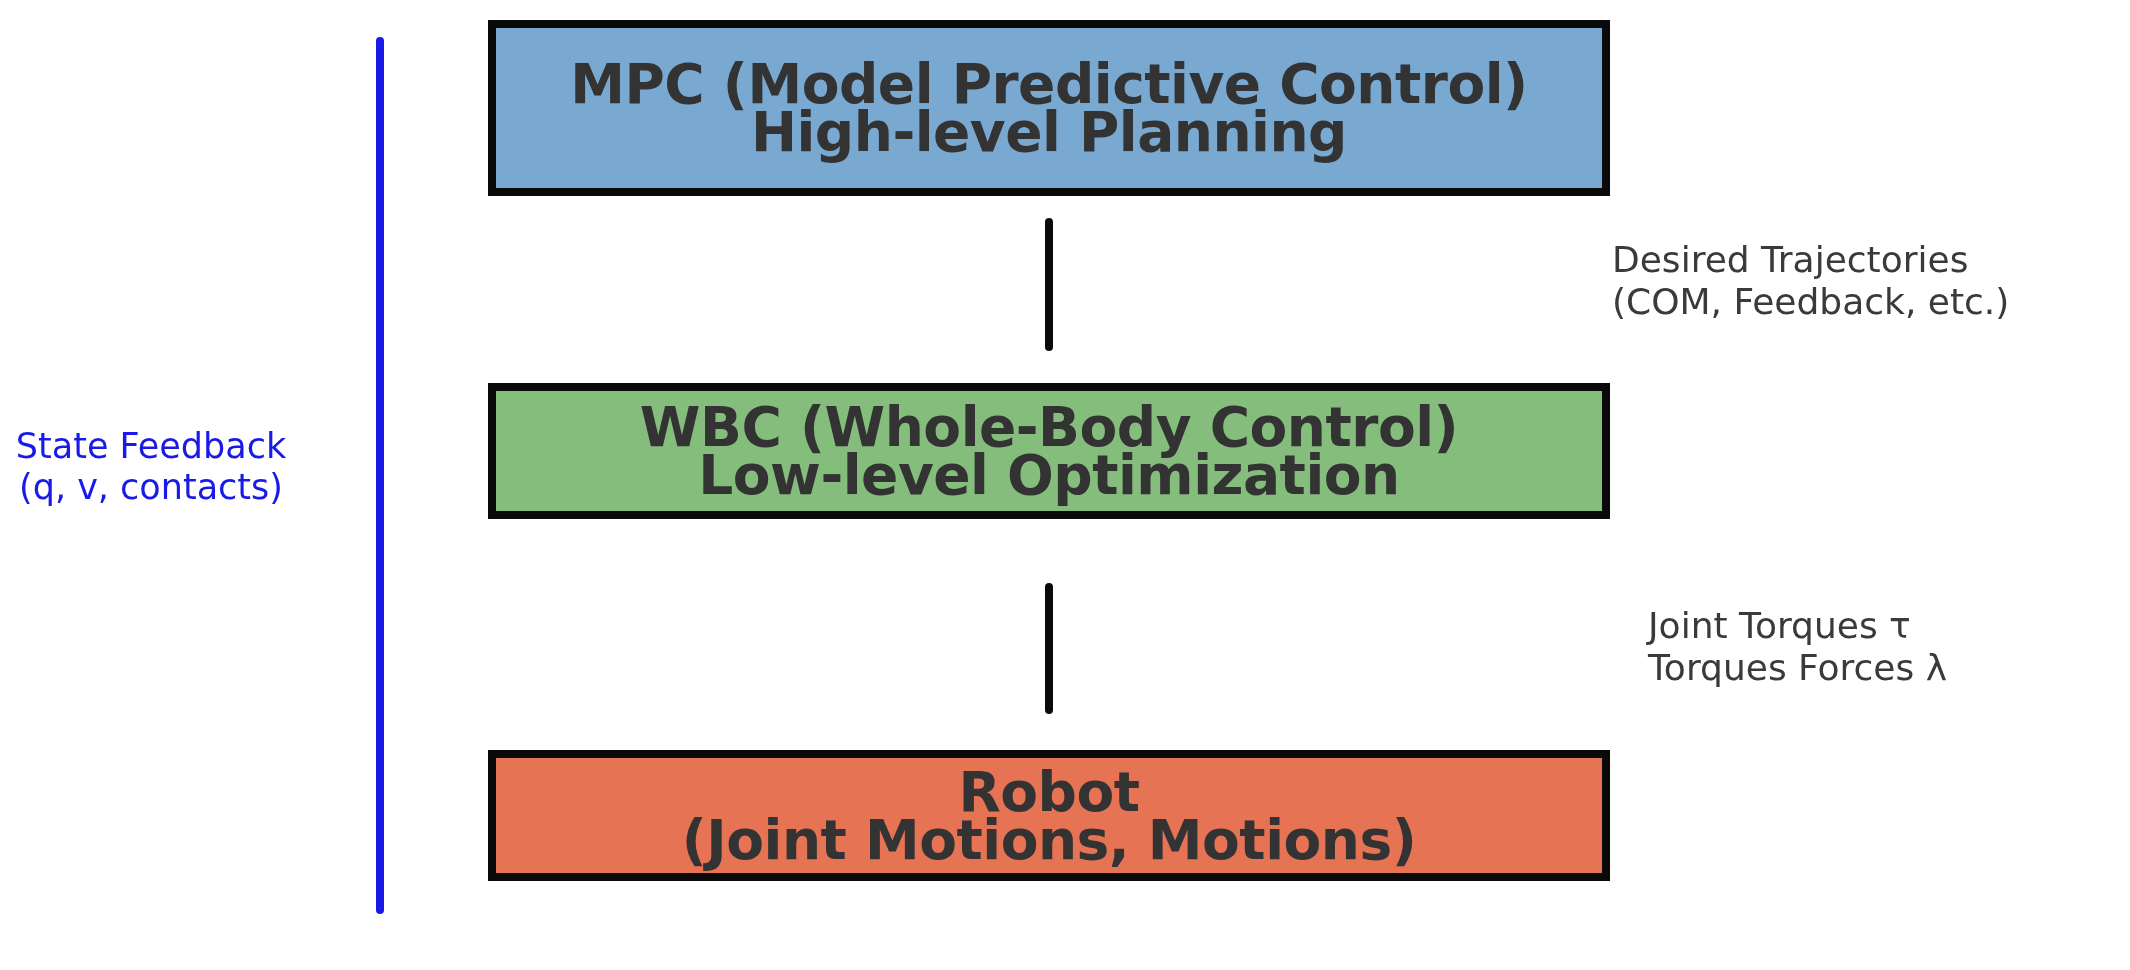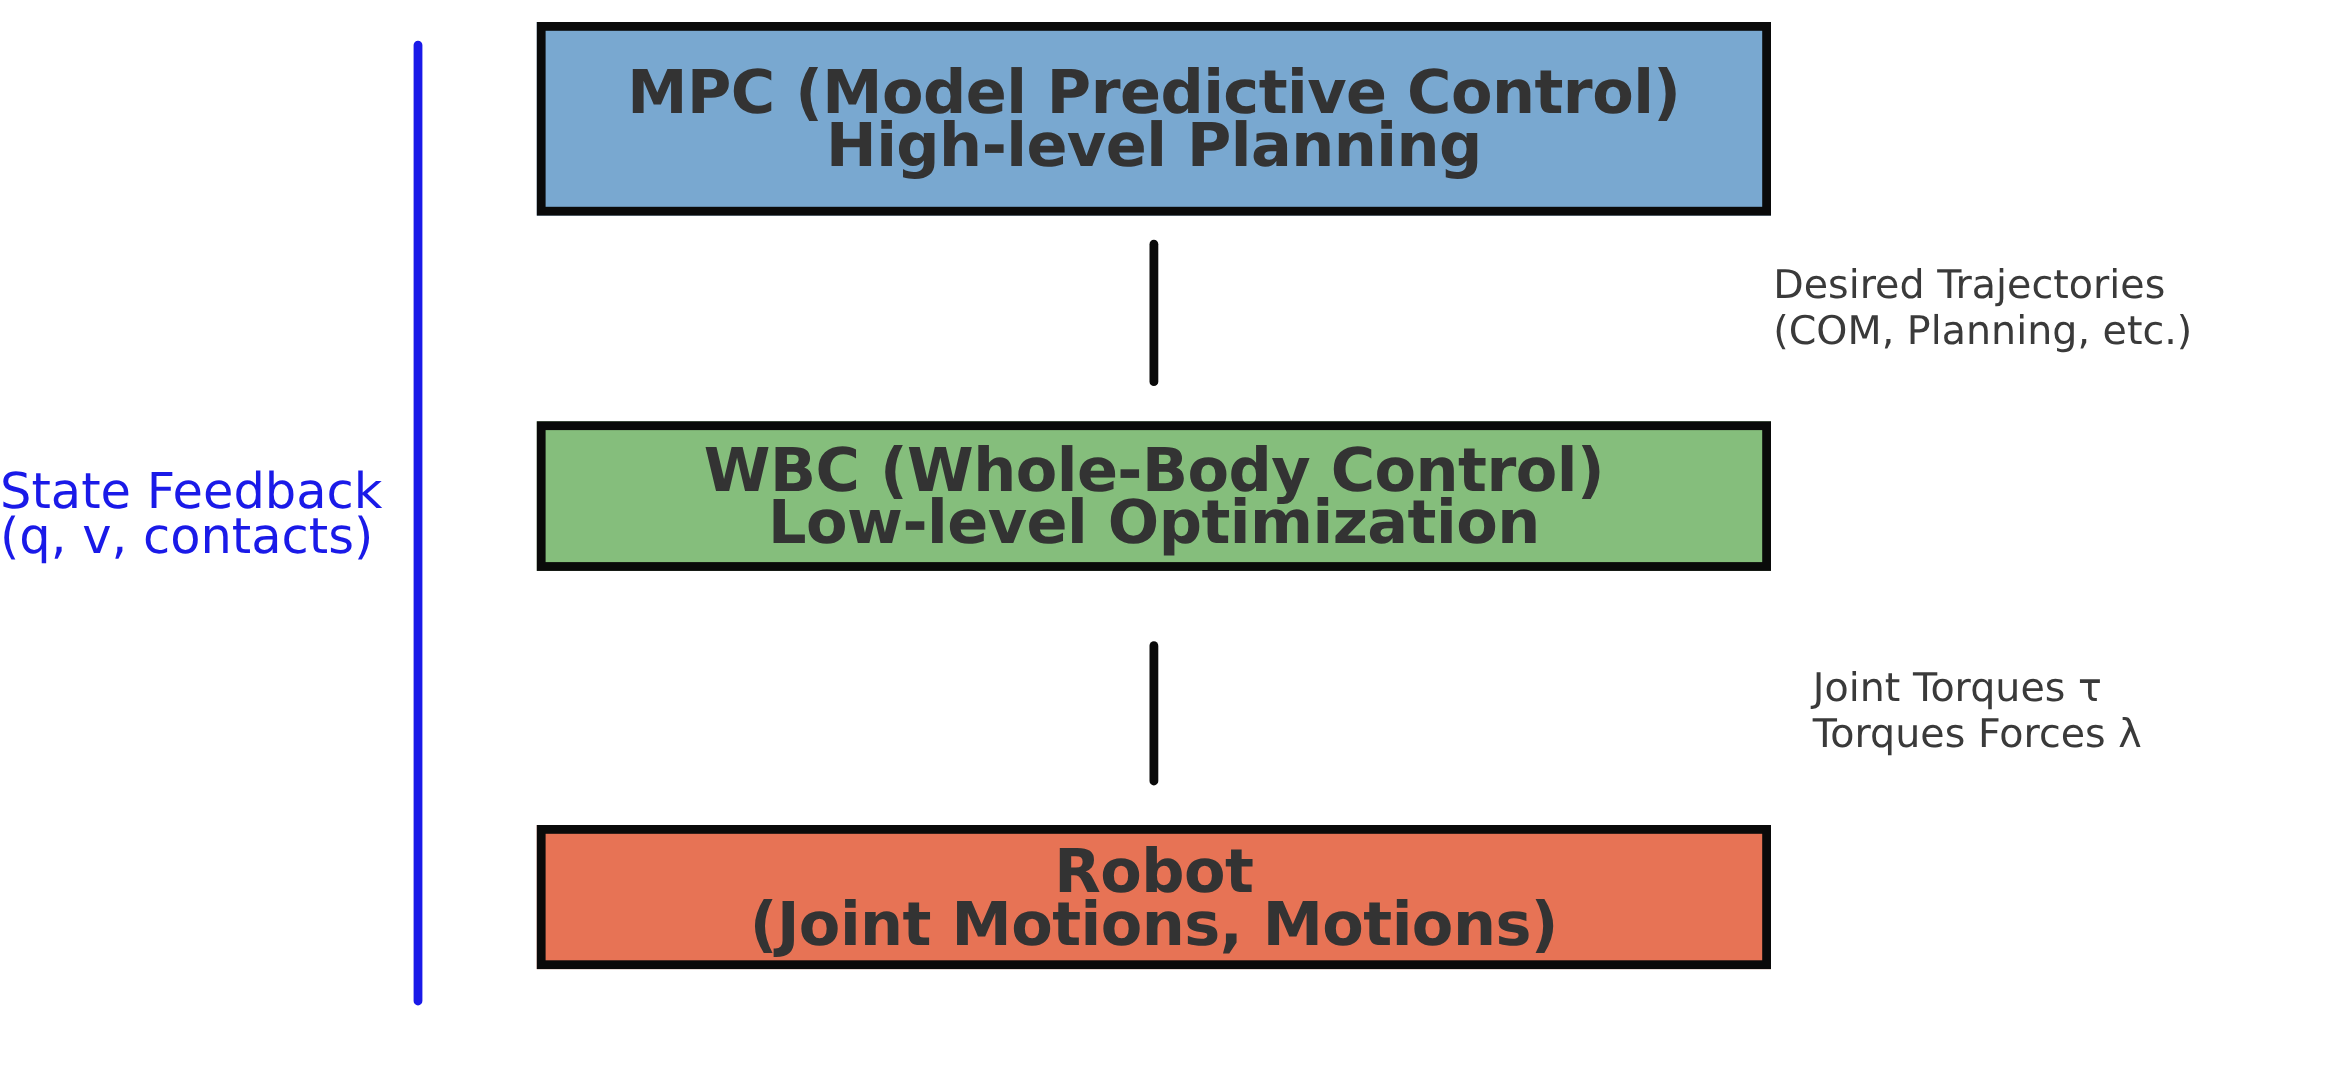--- a/index.html
+++ b/index.html
@@ -61,21 +61,21 @@
     border-radius: 4px;
   }
 
   
   .feedback-label {
     position: absolute;
     left: 0px;
     top: 426px;
     width: 302px;
     text-align: center;
-    font-size: 45px;
+    font-size: 35px;
     line-height: 41px;
     white-space: nowrap;
   }
 
   
   .edge-label {
     position: absolute;
     left: 1612px;
     font-size: 36px;
     line-height: 42px;
@@ -99,21 +99,21 @@
 
   <div class="box box-mpc" style="background-color: rgb(121, 168, 208);">
     <div class="box-line">MPC (Model Predictive Control)</div>
     <div class="box-line">High-level Planning</div>
   </div>
 
   <div class="connector connector-1" style="background-color: rgb(10, 10, 10);"></div>
 
   <div class="edge-label edge-label-1" style="color: rgb(58, 58, 58);">
     <div>Desired Trajectories</div>
-    <div>(COM, Planning, etc.)</div>
+    <div>(COM, Feedback, etc.)</div>
   </div>
 
   <div class="box box-wbc" style="background-color: rgb(133, 190, 124);">
     <div class="box-line">WBC (Whole-Body Control)</div>
     <div class="box-line">Low-level Optimization</div>
   </div>
 
   <div class="connector connector-2" style="background-color: rgb(10, 10, 10);"></div>
 
   <div class="edge-label edge-label-2" style="color: rgb(58, 58, 58);">

